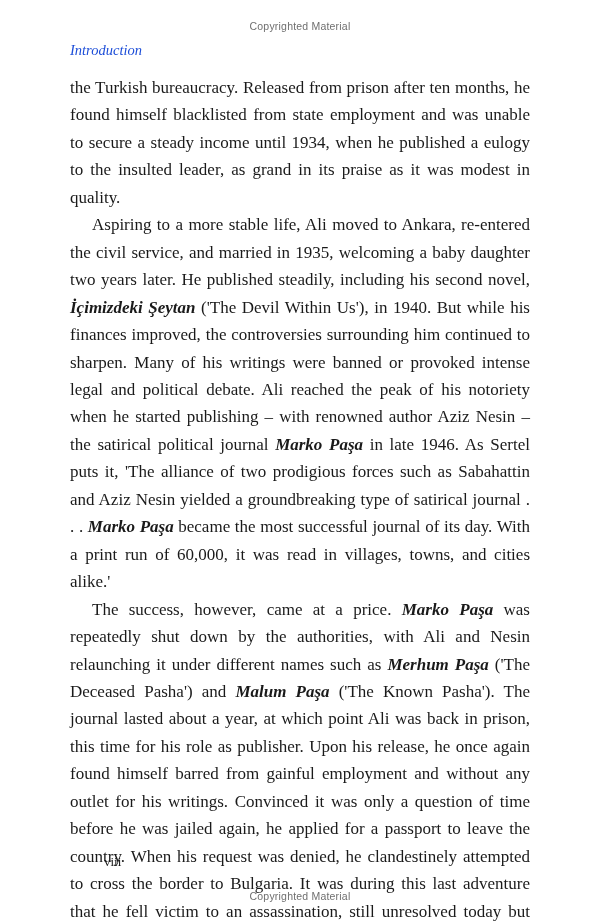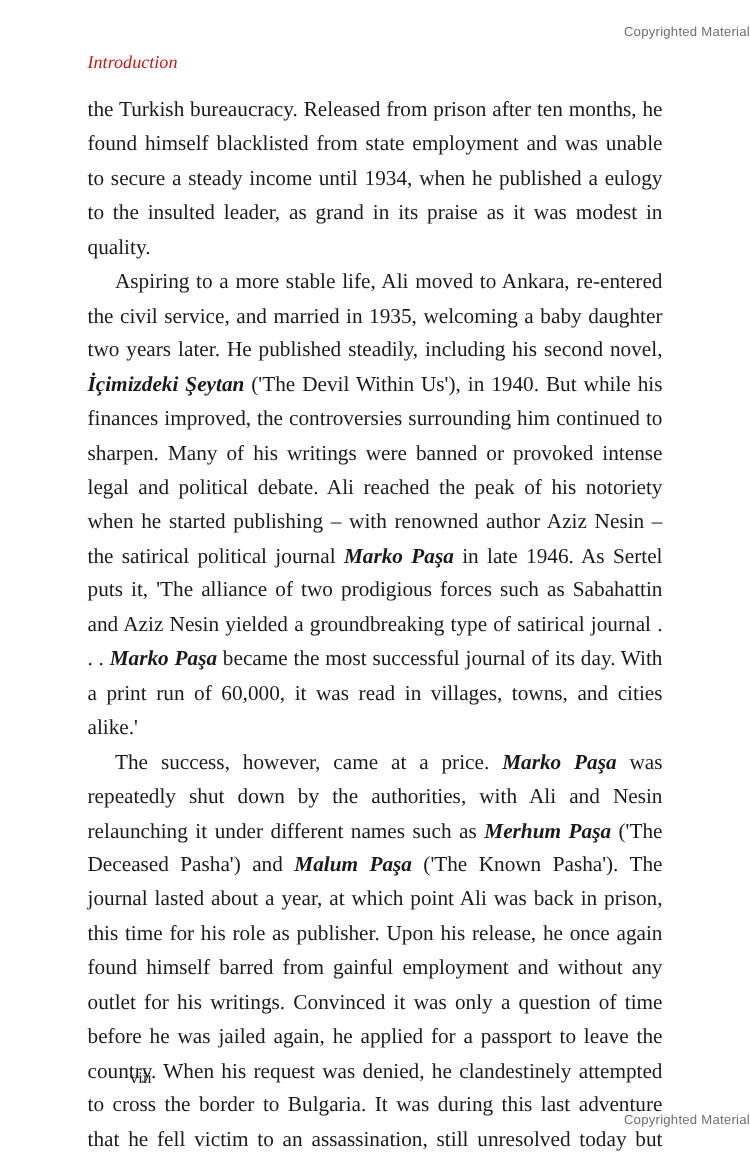--- a/index.html
+++ b/index.html
@@ -18,36 +18,36 @@
   .page {
     position: relative;
     width: 600px;
     height: 922px;
     box-sizing: border-box;
   }
   .watermark {
     position: absolute;
     left: 0;
     width: 100%;
-    text-align: right;
+    text-align: center;
     font-family: "Liberation Sans", sans-serif;
     font-size: 10.5px;
     letter-spacing: 0.2px;
     color: #6f6f6f;
   }
   .watermark-top { top: 20px; }
   .watermark-bottom { bottom: 20px; }
 
   .running-head {
     position: absolute;
     top: 42px;
     left: 70px;
     font-style: italic;
     font-size: 14.5px;
-    color: #b91c1c;
+    color: #1d4ed8;
   }
 
   .body-text {
     position: absolute;
     top: 74px;
     left: 70px;
     width: 460px;
     font-size: 17px;
     line-height: 1.615;
     text-align: justify;

